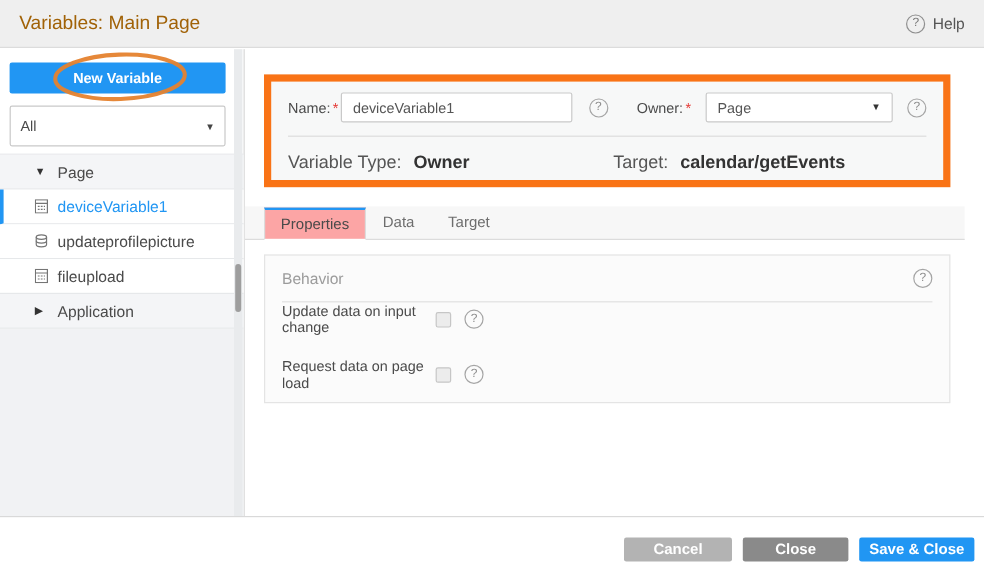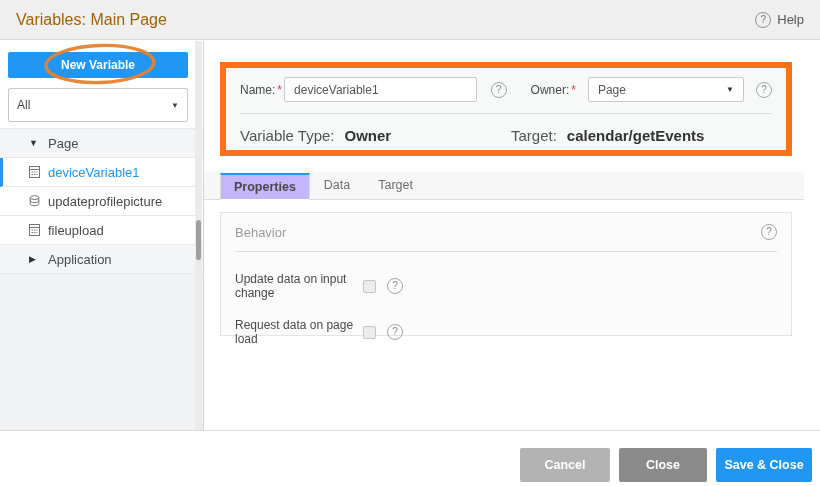--- a/index.html
+++ b/index.html
@@ -73,41 +73,41 @@
   .h2 { margin-left:12px; }
   .form-divider { border-top:1px solid #ddd; margin:11px 0 0 0; }
   .form-row2 { position:relative; margin-top:13px; display:flex; font-size:15px; }
   .kv-label { color:#555; }
   .kv-value { color:#333; font-weight:bold; margin-left:10px; }
   .target-group { position:absolute; left:271px; top:0; display:flex;justify-content:center; }
 
   .tab-bar { margin-top:16px; height:28px; background:#f7f7f7; border-bottom:1px solid #dcdcdc;
              display:flex; align-items:flex-end; padding-left:16px; }
   .tab { font-size:12.5px; color:#6d6d6d; padding:0 14px; line-height:27px; cursor:pointer; }
-  .tab.active { background:#c4b5fd; color:#4a4a4a; border:1px solid #dcdcdc; border-top:2px solid #2196f3;
-                border-bottom:1px solid #fff; margin-bottom:-1px; line-height:24px; padding:0 13px;font-weight:bold; }
+  .tab.active { background:#fca5a5; color:#4a4a4a; border:1px solid #dcdcdc; border-top:2px solid #2196f3;
+                border-bottom:1px solid #fff; margin-bottom:-1px; line-height:24px; padding:0 13px; }
 
   .behavior-panel { margin:12px 12px 0 16px; height:124px; background:#fbfbfb; border:1px solid #e4e4e4;
                     padding:0 14px; }
   .behavior-head { height:38px; display:flex; align-items:center;gap:12px; }
   .behavior-title { font-size:13px; color:#9b9b9b; }
   .behavior-head .help-sm { margin-left:auto; }
   .behavior-divider { border-top:1px solid #e0e0e0; }
-  .opt-row { display:flex; align-items:center; margin-top:20px; }
+  .opt-row { display:flex; align-items:center; }
   .opt-row + .opt-row { margin-top:18px; }
   .opt-label { font-size:12px; color:#4a4a4a; width:128px; }
   .checkbox { width:13px; height:13px; background:#ececec; border:1px solid #c6c6c6; border-radius:2px;
               display:inline-block; cursor:pointer; flex:none; }
   .opt-row .help-sm { margin-left:11px; }
 
   
   .footer { position:absolute; bottom:0; left:0; right:0; height:56px; border-top:1px solid #d9d9d9;
             background:#fff; display:flex; justify-content:flex-end; align-items:flex-start;
             padding:17px 8px 0 0; gap:9px; }
-  .btn { height:34px; border:none; border-radius:2px; color:#fff; font-size:12.5px; font-weight:bold;
+  .btn { height:20px; border:none; border-radius:2px; color:#fff; font-size:12.5px; font-weight:bold;
          font-family:"Liberation Sans", sans-serif; cursor:pointer; padding:0 4px; }
   .btn-cancel { width:90px; background:#b3b3b3; }
   .btn-save { width:88px; background:#8a8a8a; }
   .btn-save-close { width:96px; background:#2196f3; }
 
   svg { display:block; }
 </style>
 </head>
 <body>
 

